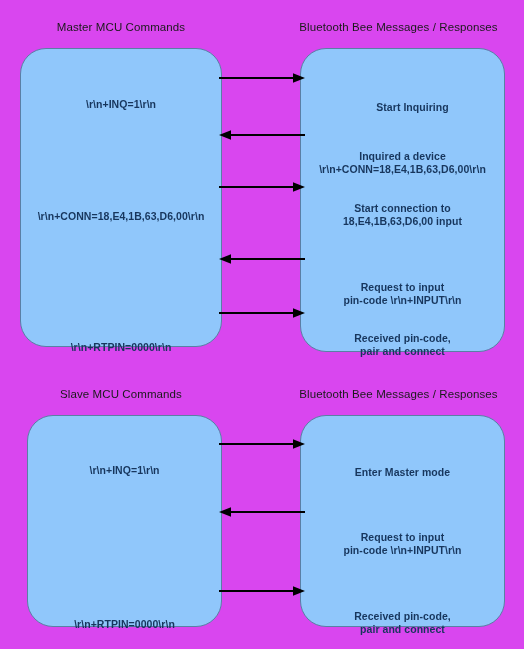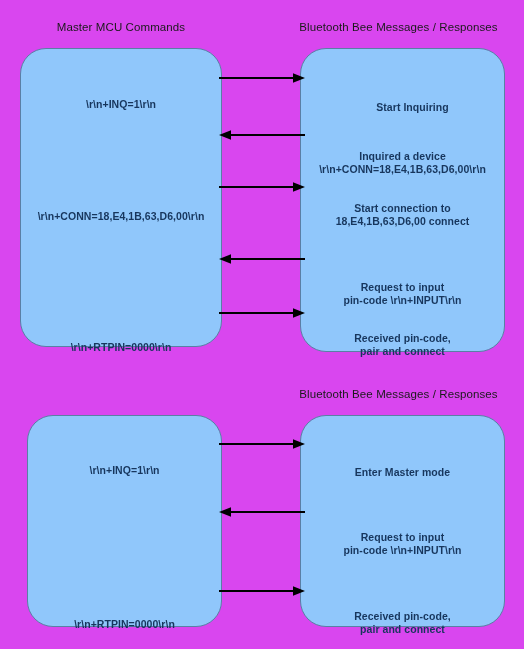--- a/index.html
+++ b/index.html
@@ -89,21 +89,21 @@
     <span class="ln">Start Inquiring</span>
   </div>
 
   <div class="lane-text" style="left:296px; top:116px; width:213px;">
     <span class="ln">Inquired a device</span>
     <span class="ln">\r\n+CONN=18,E4,1B,63,D6,00\r\n</span>
   </div>
 
   <div class="lane-text" style="left:300px; top:168px; width:205px;">
     <span class="ln">Start connection to</span>
-    <span class="ln">18,E4,1B,63,D6,00 connect</span>
+    <span class="ln">18,E4,1B,63,D6,00 input</span>
   </div>
 
   <div class="lane-text" style="left:300px; top:247px; width:205px;">
     <span class="ln">Request to input</span>
     <span class="ln">pin-code \r\n+INPUT\r\n</span>
   </div>
 
   <div class="lane-text" style="left:300px; top:298px; width:205px;">
     <span class="ln">Received pin-code,</span>
     <span class="ln">pair and connect</span>
@@ -137,20 +137,21 @@
     </svg>
   </div>
 
   <div class="arrow" style="left:219px; top:307px; width:86px;">
     <svg width="86" height="12" viewBox="0 0 86 12">
       <line x1="0" y1="6" x2="78" y2="6" stroke="#000" stroke-width="2"></line>
       <polygon points="86,6 74,1.2 74,10.8" fill="#000"></polygon>
     </svg>
   </div>
 
+  <div class="col-header" style="left:20px; top:388px; width:202px;">Slave MCU Commands</div>
 
   <div class="col-header" style="left:292px; top:388px; width:213px;">Bluetooth Bee Messages / Responses</div>
 
   <div class="lane" style="left:27px; top:415px; width:195px; height:212px;
               border-radius:26px 26px 26px 26px;"></div>
 
   <div class="lane" style="left:300px; top:415px; width:205px; height:212px;
               border-radius:26px 26px 26px 26px;"></div>
 
   <div class="lane-text" style="left:27px; top:430px; width:195px;">

